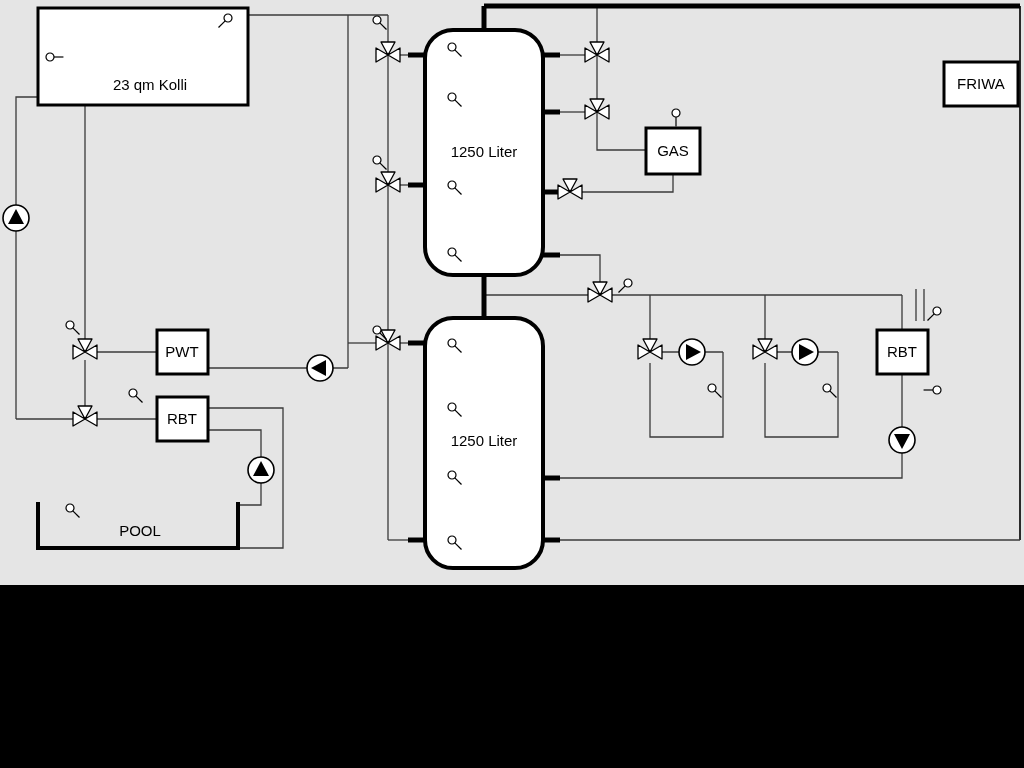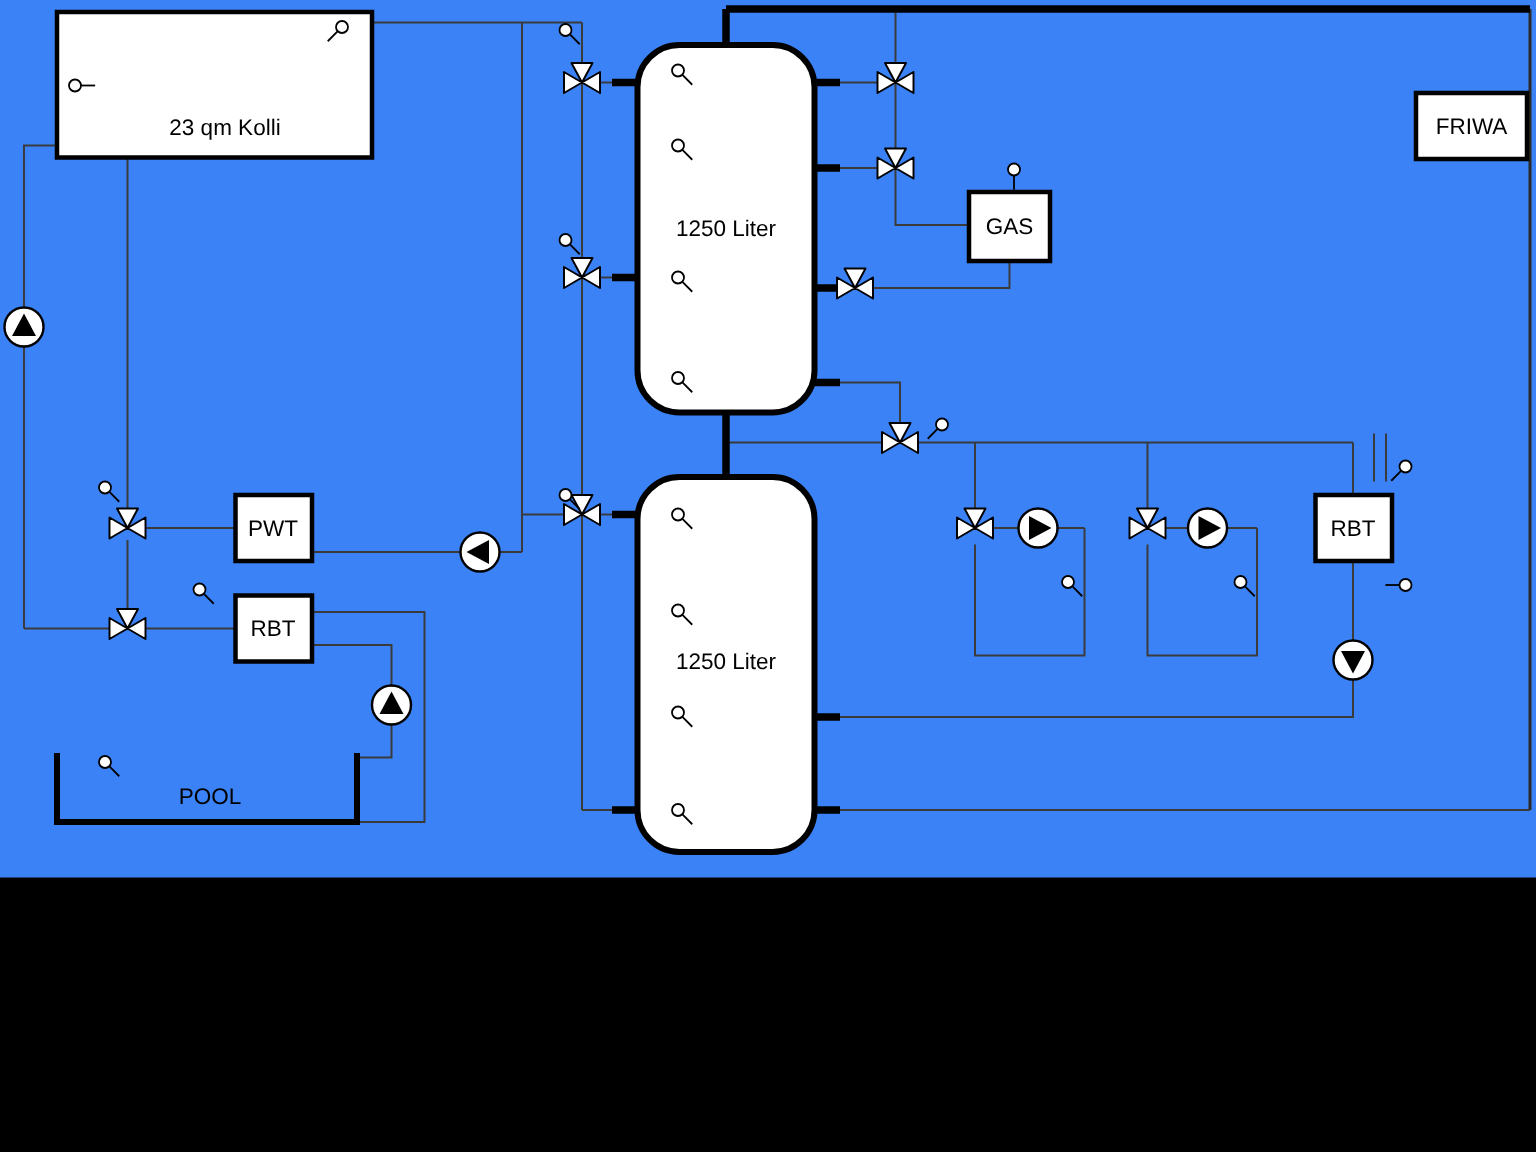--- a/index.html
+++ b/index.html
@@ -1,16 +1,16 @@
 <!DOCTYPE html>
 <html><head>
 <meta charset="utf-8">
 <style>
   html,body{margin:0;padding:0;background:#ffffff;}
-  .stage{position:relative;width:1024px;height:768px;background:#3b82f6;overflow:hidden;}
+  .stage{position:relative;width:1024px;height:768px;background:#e5e5e5;overflow:hidden;}
   svg{display:block;}
   .lbl{font-family:"Liberation Sans","DejaVu Sans",sans-serif;font-size:15px;fill:#000;}
   .pipe{stroke:#3a3a3a;stroke-width:1.3;fill:none;}
   .pipe2{stroke:#2a2a2a;stroke-width:2;fill:none;}
   .thick{stroke:#000;stroke-width:5;fill:none;}
   .boxline{stroke:#000;stroke-width:3;fill:#fff;}
   .tankline{stroke:#000;stroke-width:4;fill:#fff;}
   .poolline{stroke:#000;stroke-width:4;fill:none;}
   .mark{stroke:#3a3a3a;stroke-width:1.3;fill:none;}
 </style>

